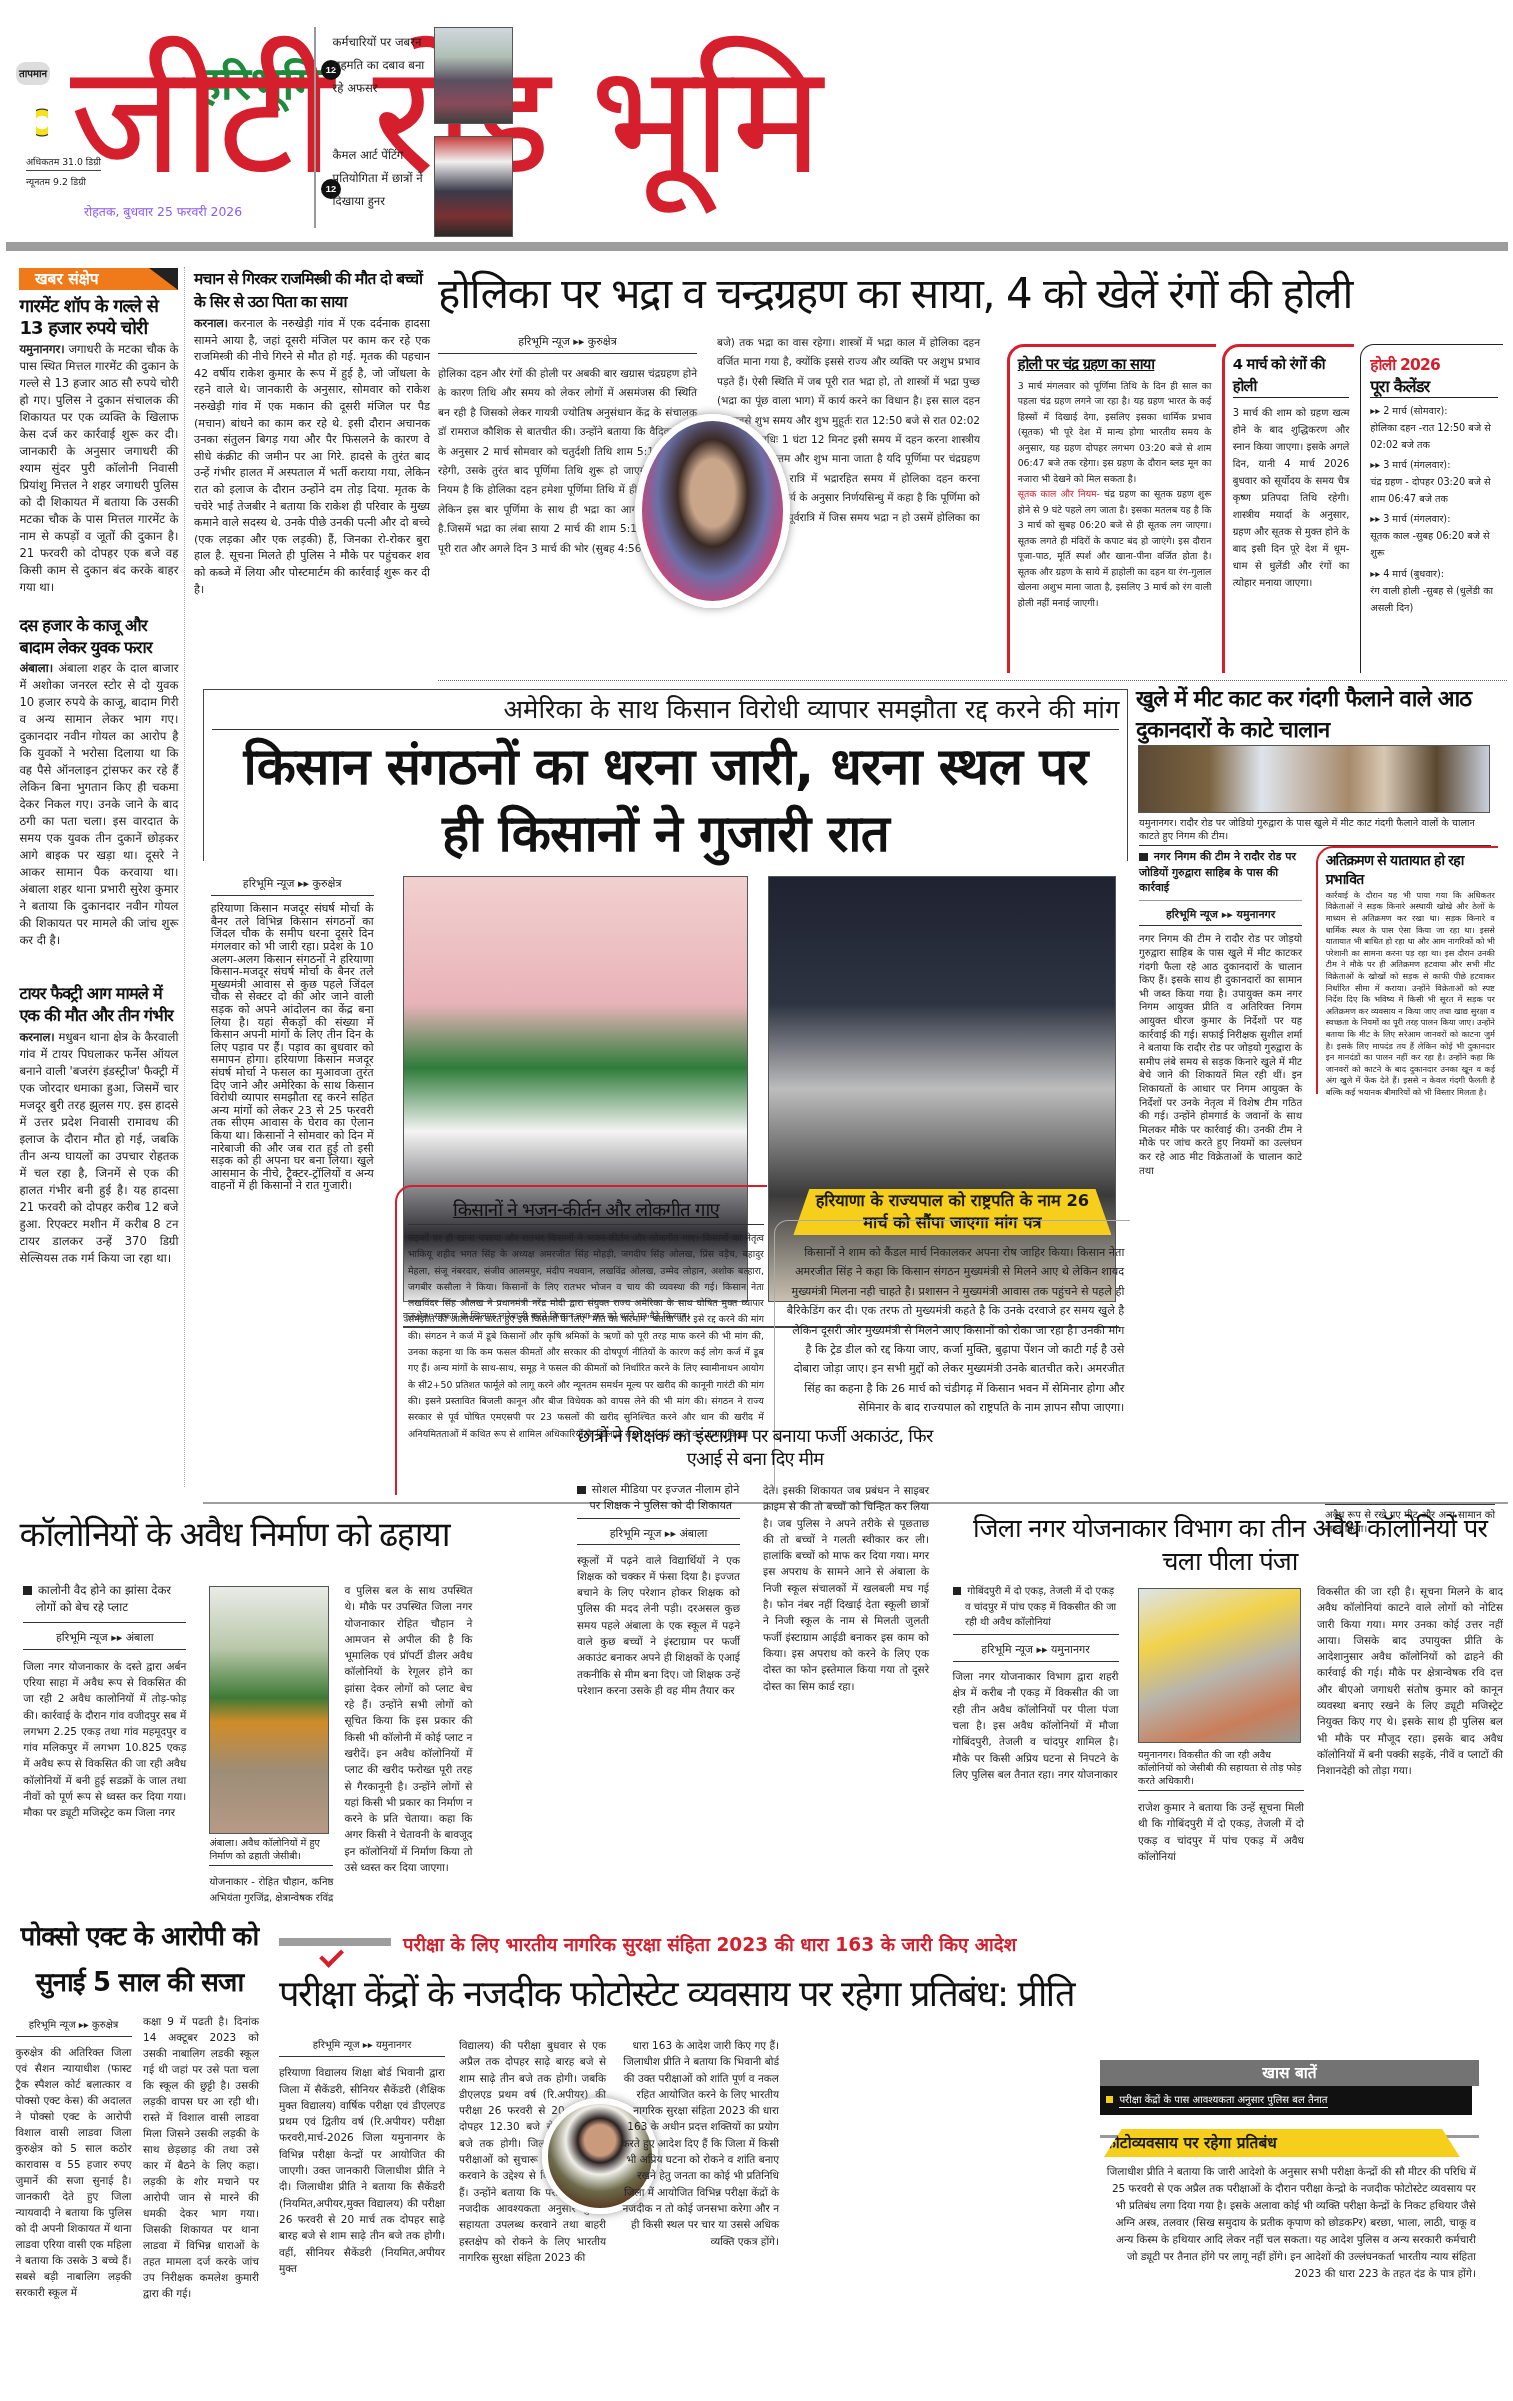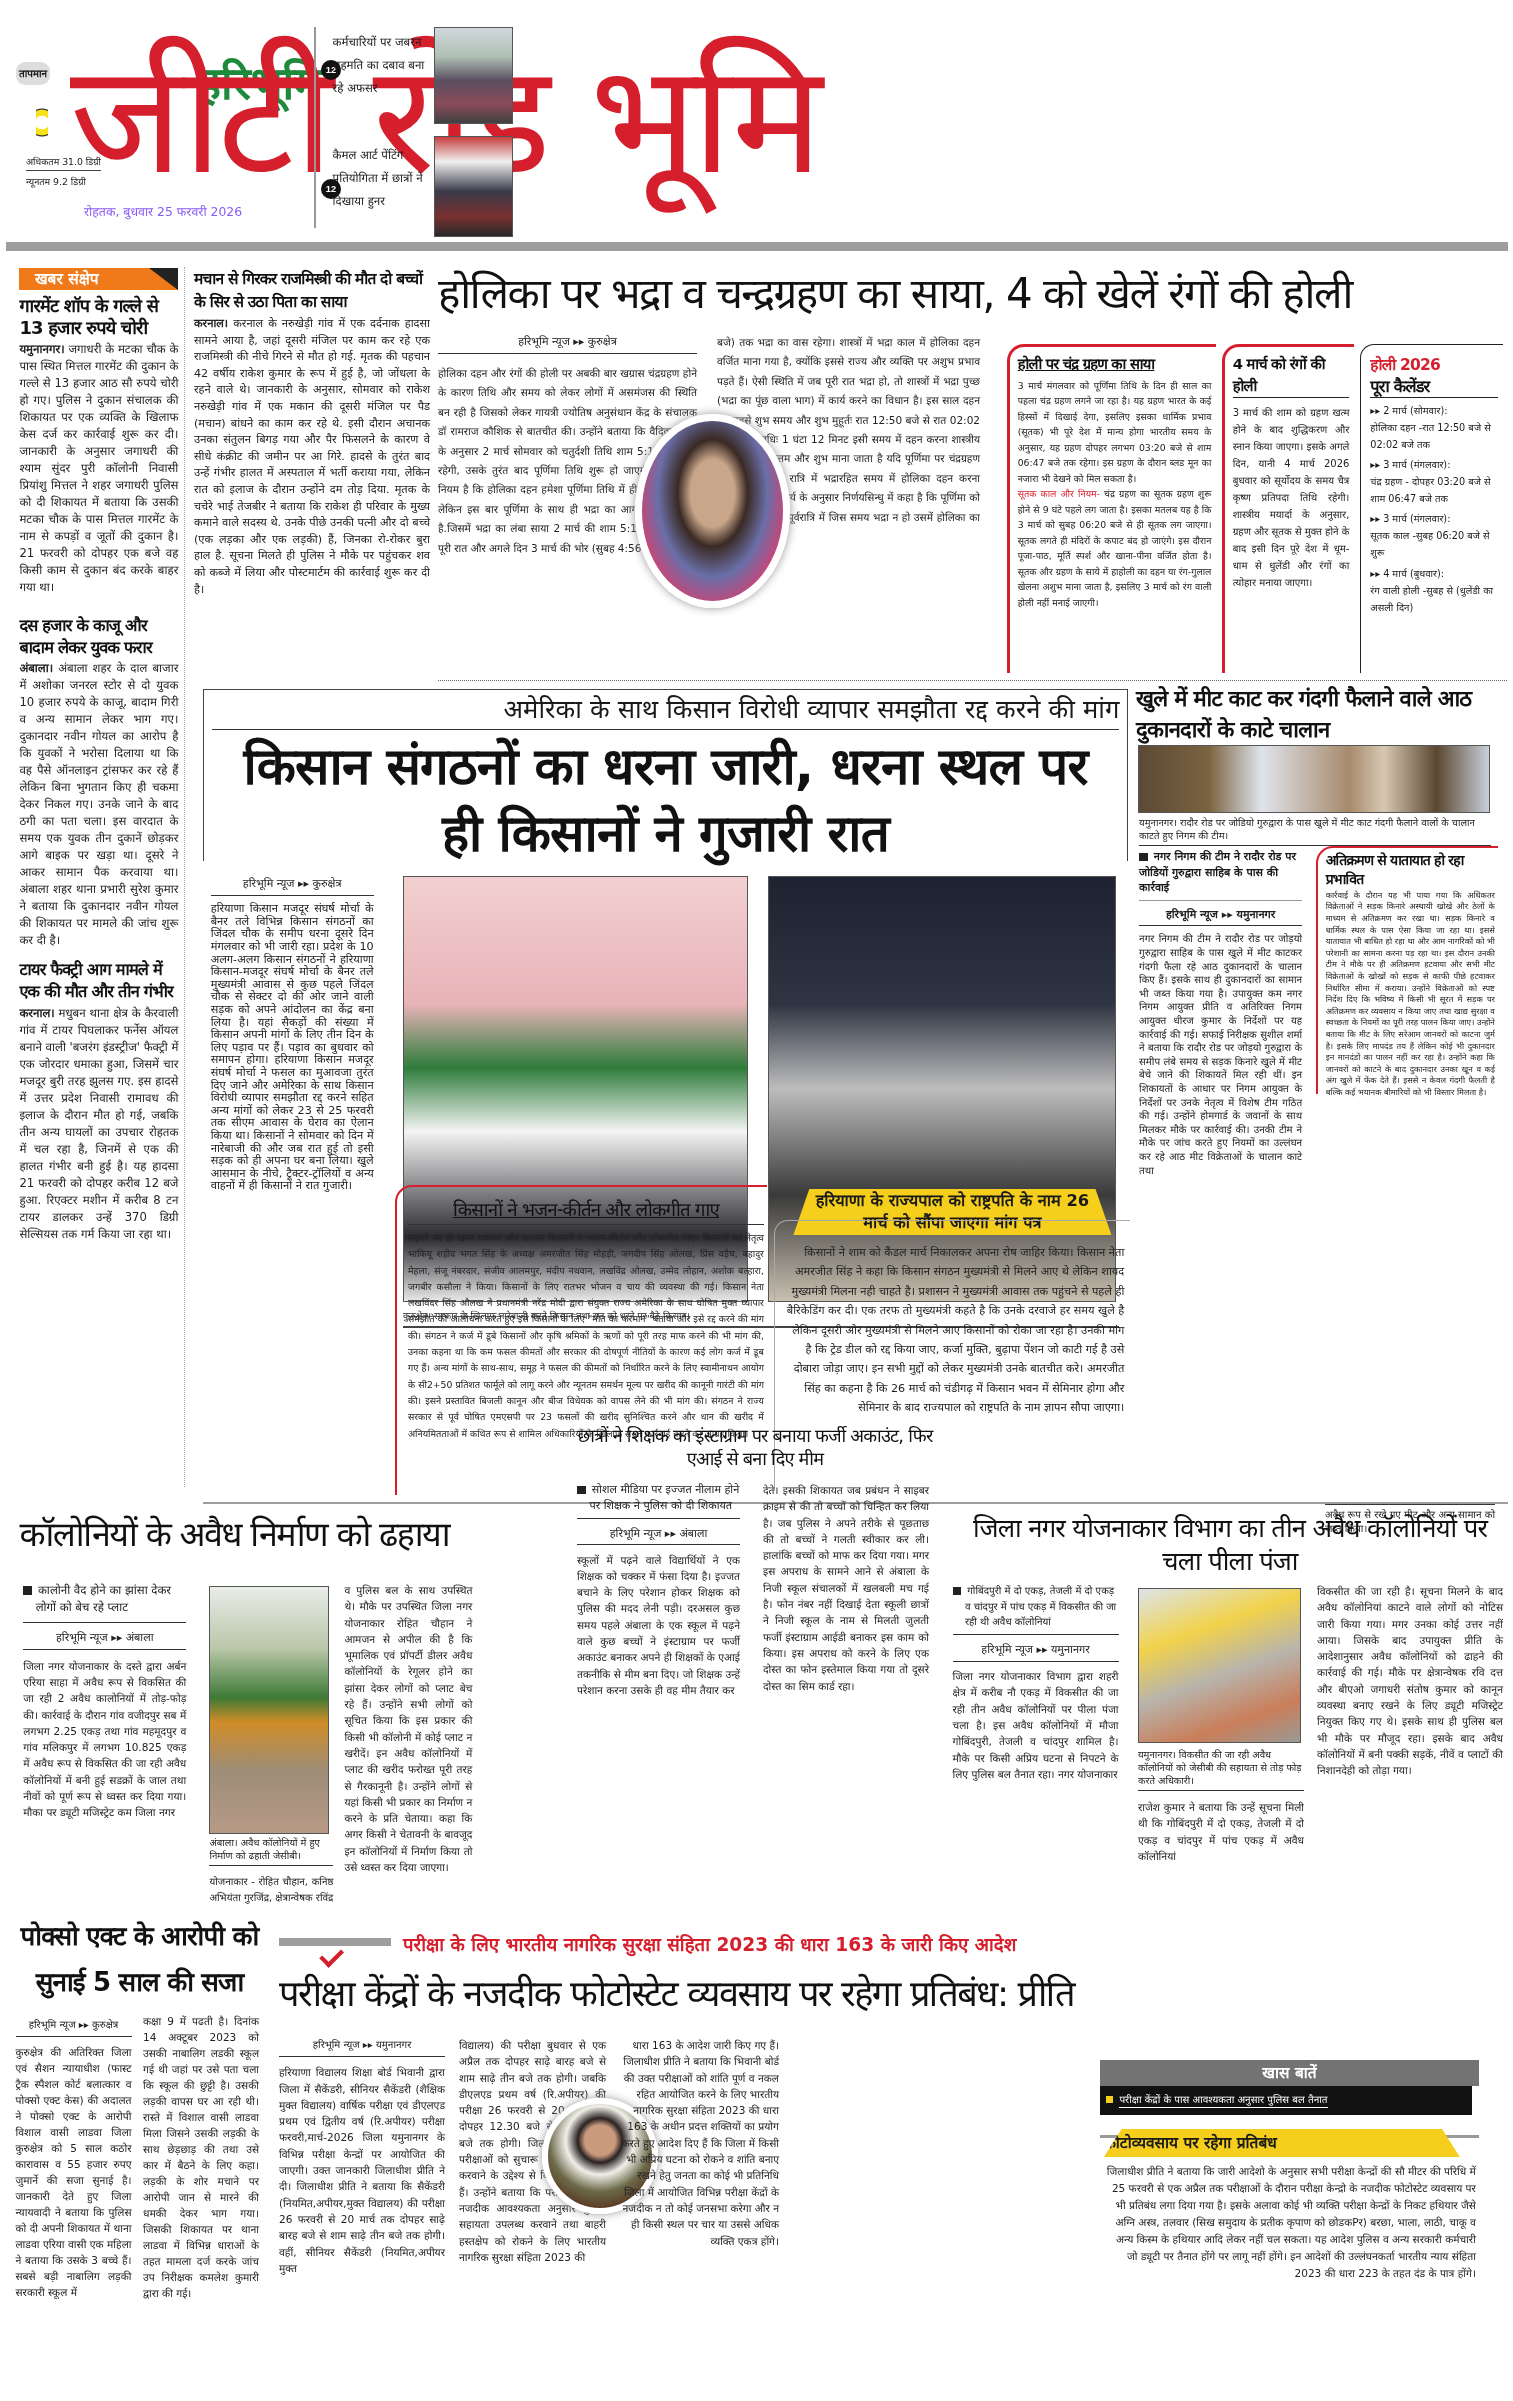--- a/index.html
+++ b/index.html
@@ -54,21 +54,21 @@
     <span style="position:absolute;right:0;top:0;width:0;height:0;border-top:22px solid #222;border-left:29px solid transparent;"></span>
   </div>
   <div style="margin-top:4.6px;">
     <div class="headline" style="font-size:18px;line-height:22.5px;">गारमेंट शॉप के गल्ले से 13 हजार रुपये चोरी</div>
     <p class="body-text" style="font-size:11.6px;line-height:17px;margin-top:1.5px;"><span class="lead">यमुनानगर।</span><span> जगाधरी के मटका चौक के पास स्थित मित्तल गारमेंट की दुकान के गल्ले से 13 हजार आठ सौ रुपये चोरी हो गए। पुलिस ने दुकान संचालक की शिकायत पर एक व्यक्ति के खिलाफ केस दर्ज कर कार्रवाई शुरू कर दी। जानकारी के अनुसार जगाधरी की श्याम सुंदर पुरी कॉलोनी निवासी प्रियांशु मित्तल ने शहर जगाधरी पुलिस को दी शिकायत में बताया कि उसकी मटका चौक के पास मित्तल गारमेंट के नाम से कपड़ों व जूतों की दुकान है। 21 फरवरी को दोपहर एक बजे वह किसी काम से दुकान बंद करके बाहर गया था।</span></p>
   </div>
   <div style="margin-top:18.6px;">
     <div class="headline" style="font-size:16.3px;line-height:22px;">दस हजार के काजू और बादाम लेकर युवक फरार</div>
     <p class="body-text" style="font-size:11.6px;line-height:17px;margin-top:1.5px;"><span class="lead">अंबाला।</span><span> अंबाला शहर के दाल बाजार में अशोका जनरल स्टोर से दो युवक 10 हजार रुपये के काजू, बादाम गिरी व अन्य सामान लेकर भाग गए। दुकानदार नवीन गोयल का आरोप है कि युवकों ने भरोसा दिलाया था कि वह पैसे ऑनलाइन ट्रांसफर कर रहे हैं लेकिन बिना भुगतान किए ही चकमा देकर निकल गए। उनके जाने के बाद ठगी का पता चला। इस वारदात के समय एक युवक तीन दुकानें छोड़कर आगे बाइक पर खड़ा था। दूसरे ने आकर सामान पैक करवाया था। अंबाला शहर थाना प्रभारी सुरेश कुमार ने बताया कि दुकानदार नवीन गोयल की शिकायत पर मामले की जांच शुरू कर दी है।</span></p>
   </div>
-  <div style="margin-top:10px;">
+  <div style="margin-top:34px;">
     <div class="headline" style="font-size:16.3px;line-height:22px;">टायर फैक्ट्री आग मामले में एक की मौत और तीन गंभीर</div>
     <p class="body-text" style="font-size:11.6px;line-height:17px;margin-top:1.5px;"><span class="lead">करनाल।</span><span> मधुबन थाना क्षेत्र के कैरवाली गांव में टायर पिघलाकर फर्नेस ऑयल बनाने वाली 'बजरंग इंडस्ट्रीज' फैक्ट्री में एक जोरदार धमाका हुआ, जिसमें चार मजदूर बुरी तरह झुलस गए. इस हादसे में उत्तर प्रदेश निवासी रामावध की इलाज के दौरान मौत हो गई, जबकि तीन अन्य घायलों का उपचार रोहतक में चल रहा है, जिनमें से एक की हालत गंभीर बनी हुई है। यह हादसा 21 फरवरी को दोपहर करीब 12 बजे हुआ. रिएक्टर मशीन में करीब 8 टन टायर डालकर उन्हें 370 डिग्री सेल्सियस तक गर्म किया जा रहा था।</span></p>
   </div>
 </div>
 <div class="abs vsep" style="left:184px;top:267px;height:1220px;"></div>
 
 <div class="abs" style="left:194px;top:268px;width:236px;">
   <div class="headline" style="font-size:15.5px;line-height:22.5px;">मचान से गिरकर राजमिस्त्री की मौत दो बच्चों के सिर से उठा पिता का साया</div>
   <p class="body-text" style="font-size:11.2px;line-height:16.6px;margin-top:3.1px;"><span class="lead">करनाल।</span><span> करनाल के नरुखेड़ी गांव में एक दर्दनाक हादसा सामने आया है, जहां दूसरी मंजिल पर काम कर रहे एक राजमिस्त्री की नीचे गिरने से मौत हो गई. मृतक की पहचान 42 वर्षीय राकेश कुमार के रूप में हुई है, जो जोंधला के रहने वाले थे। जानकारी के अनुसार, सोमवार को राकेश नरुखेड़ी गांव में एक मकान की दूसरी मंजिल पर पैड (मचान) बांधने का काम कर रहे थे. इसी दौरान अचानक उनका संतुलन बिगड़ गया और पैर फिसलने के कारण वे सीधे कंक्रीट की जमीन पर आ गिरे. हादसे के तुरंत बाद उन्हें गंभीर हालत में अस्पताल में भर्ती कराया गया, लेकिन रात को इलाज के दौरान उन्होंने दम तोड़ दिया. मृतक के चचेरे भाई तेजबीर ने बताया कि राकेश ही परिवार के मुख्य कमाने वाले सदस्य थे. उनके पीछे उनकी पत्नी और दो बच्चे (एक लड़का और एक लड़की) हैं, जिनका रो-रोकर बुरा हाल है. सूचना मिलते ही पुलिस ने मौके पर पहुंचकर शव को कब्जे में लिया और पोस्टमार्टम की कार्रवाई शुरू कर दी है।</span></p>
 </div>

